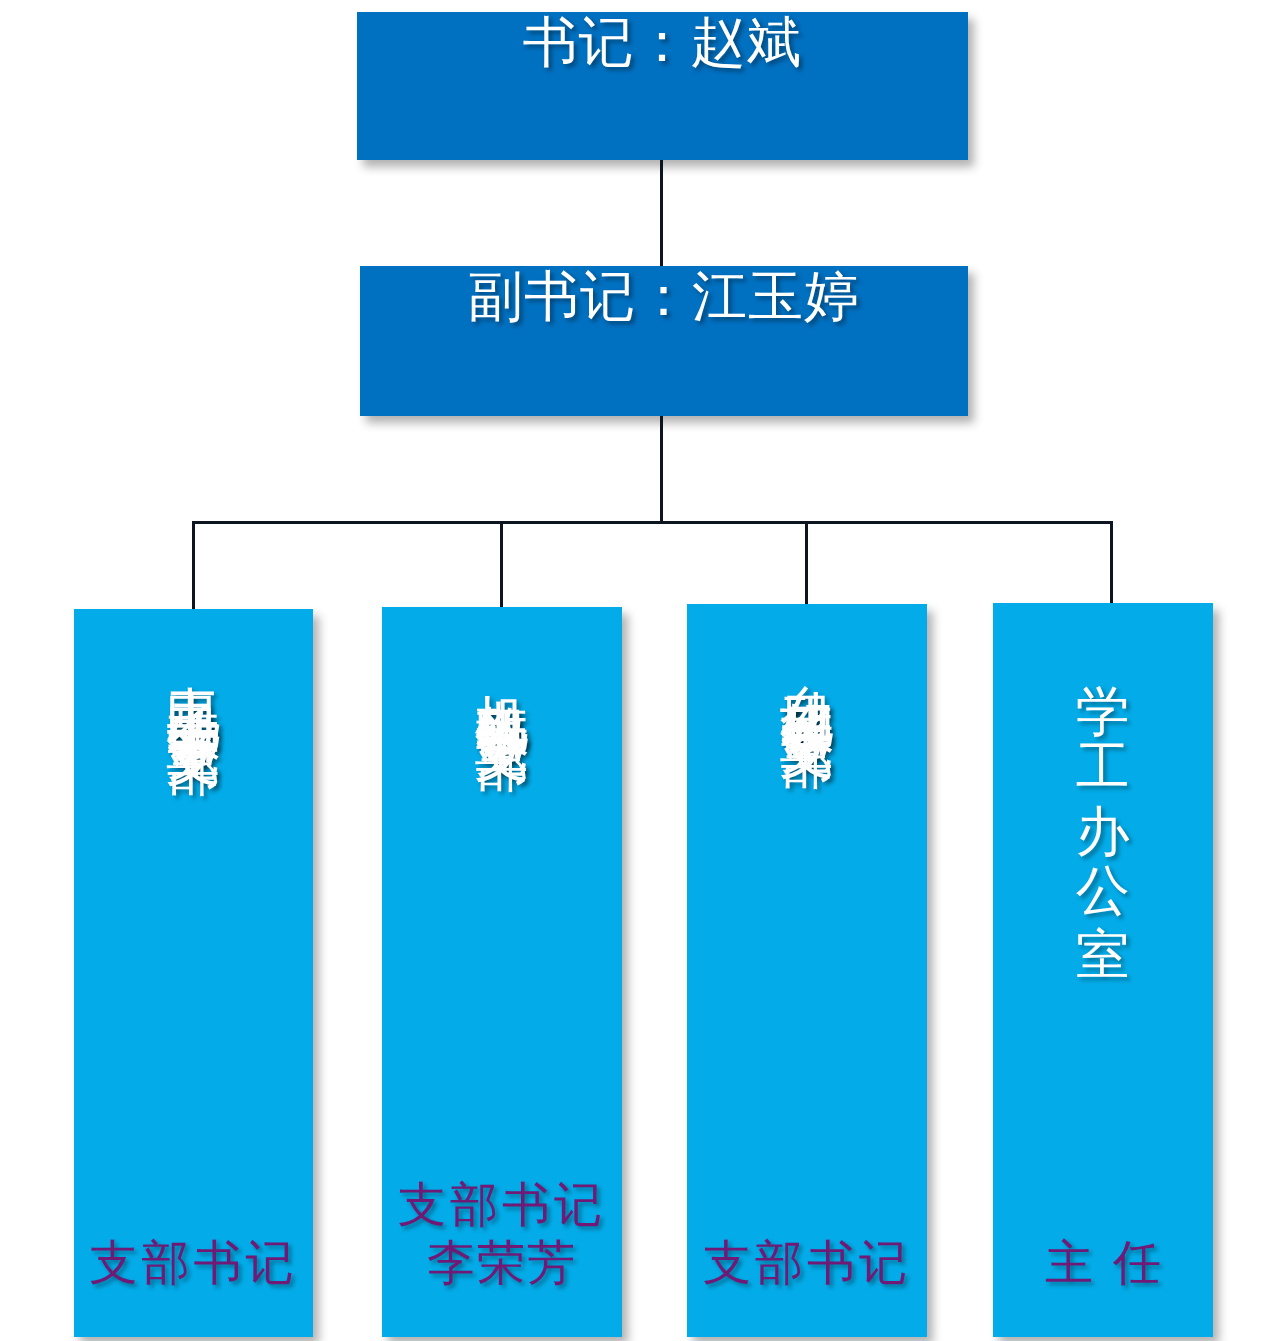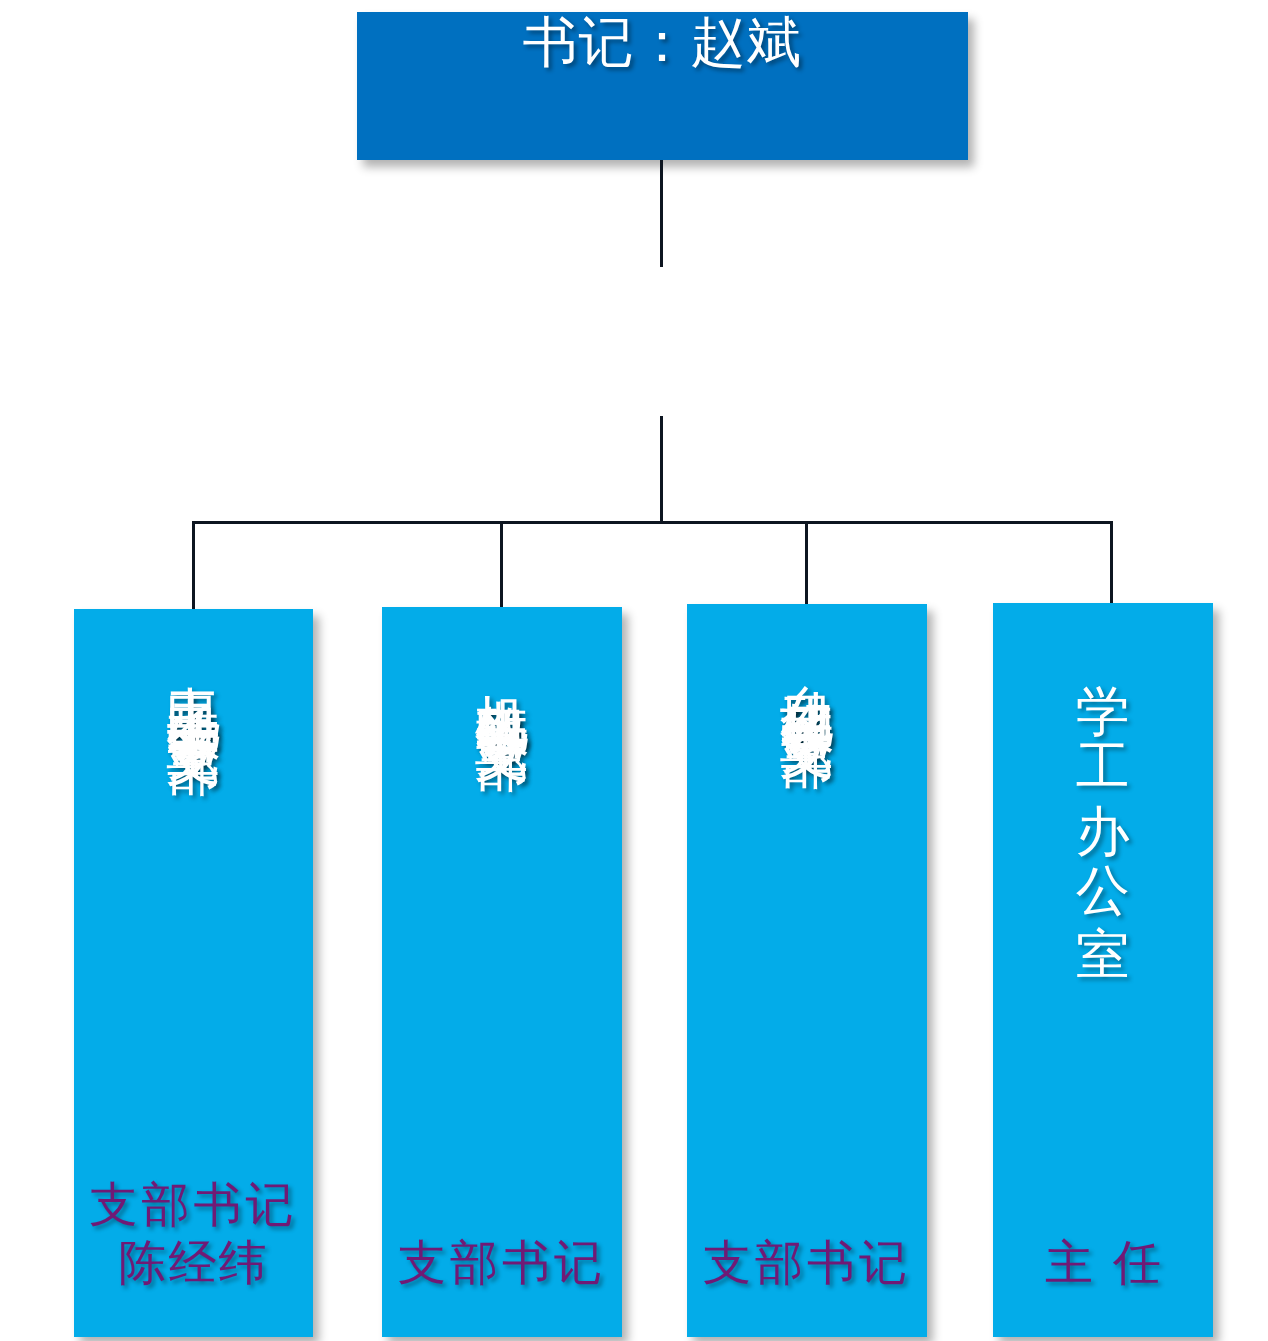--- a/index.html
+++ b/index.html
@@ -97,42 +97,45 @@
 <body>
 
 <div id="org-chart">
 
   <div class="node node-top" style="left:357px; top:12px; width:611px; height:148px;">
     <span class="node-title">书记：赵斌</span>
   </div>
 
   <div class="line line-v" style="left:660px; top:160px; width:3px; height:107px;"></div>
 
+  <div class="node node-top" style="left:360px; top:266px; width:608px; height:150px;">
+    <span class="node-title">副书记：江玉婷</span>
+  </div>
 
   <div class="line line-v" style="left:660px; top:416px; width:3px; height:107px;"></div>
 
   <div class="line line-h" style="left:192px; top:521px; width:921px; height:3px;"></div>
 
   <div class="line line-v" style="left:192px; top:521px; width:3px; height:89px;"></div>
   <div class="line line-v" style="left:500px; top:521px; width:3px; height:89px;"></div>
   <div class="line line-v" style="left:805px; top:521px; width:3px; height:83px;"></div>
   <div class="line line-v" style="left:1110px; top:521px; width:3px; height:83px;"></div>
 
   <div class="node node-dept" style="left:74px; top:609px; width:239px; height:728px;">
     <span class="dept-vertical">电工电子教研室党支部</span>
     <div class="dept-footer">
       <span class="footer-role">支部书记</span>
-      <span class="footer-name">陈经纬</span>
     </div>
   </div>
 
   <div class="node node-dept" style="left:382px; top:607px; width:240px; height:730px;">
     <span class="dept-vertical" style="margin-top:44px;">机电教研室党支部</span>
     <div class="dept-footer">
       <span class="footer-role">支部书记</span>
+      <span class="footer-name">李荣芳</span>
     </div>
   </div>
 
   <div class="node node-dept" style="left:687px; top:604px; width:240px; height:733px;">
     <span class="dept-vertical" style="margin-top:38px;">自动化教研室党支部</span>
     <div class="dept-footer">
       <span class="footer-role">支部书记</span>
     </div>
   </div>
 

